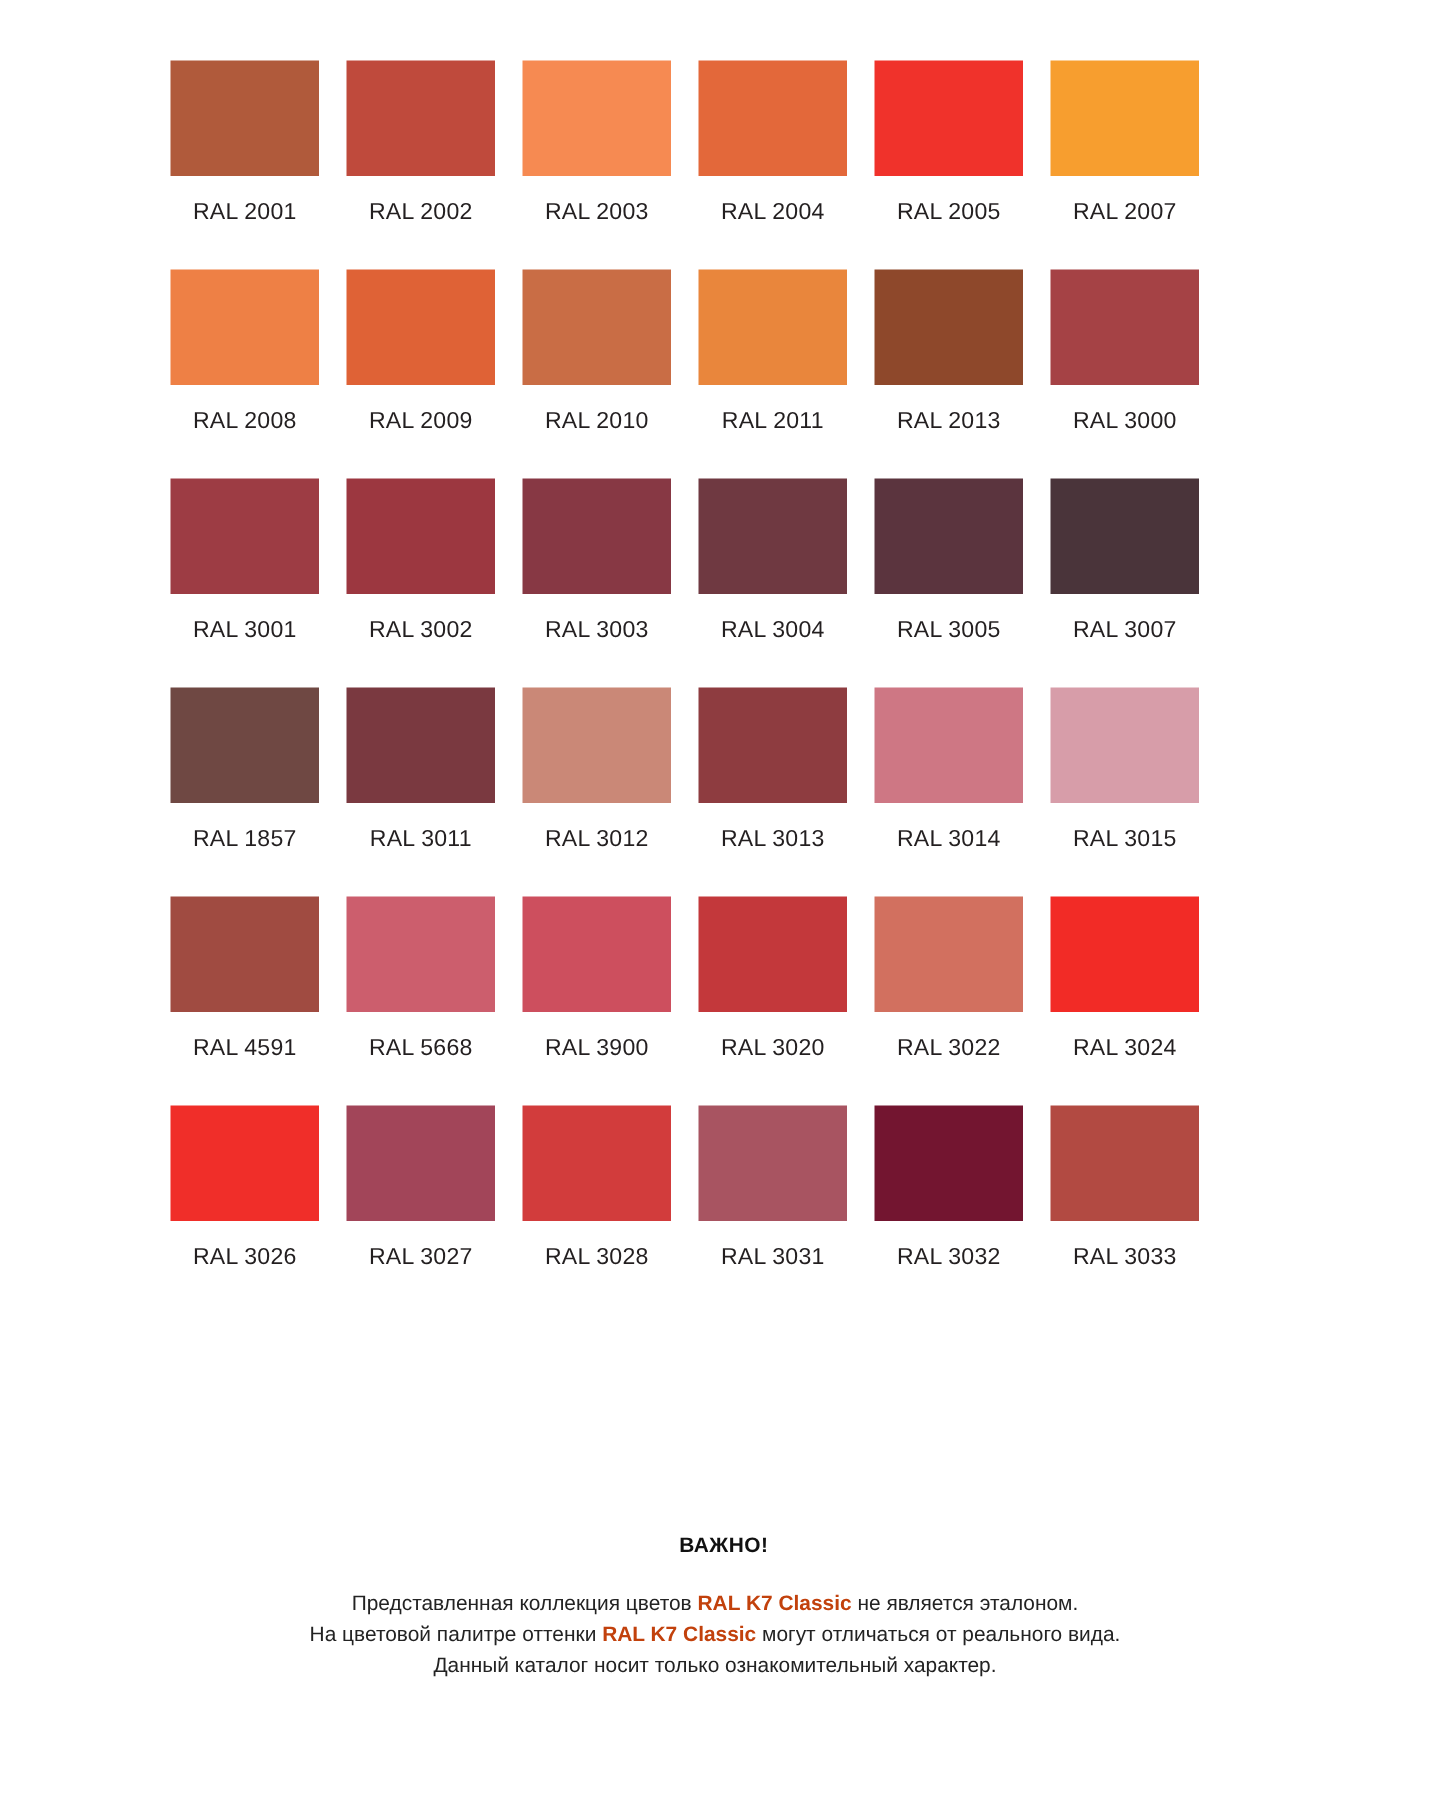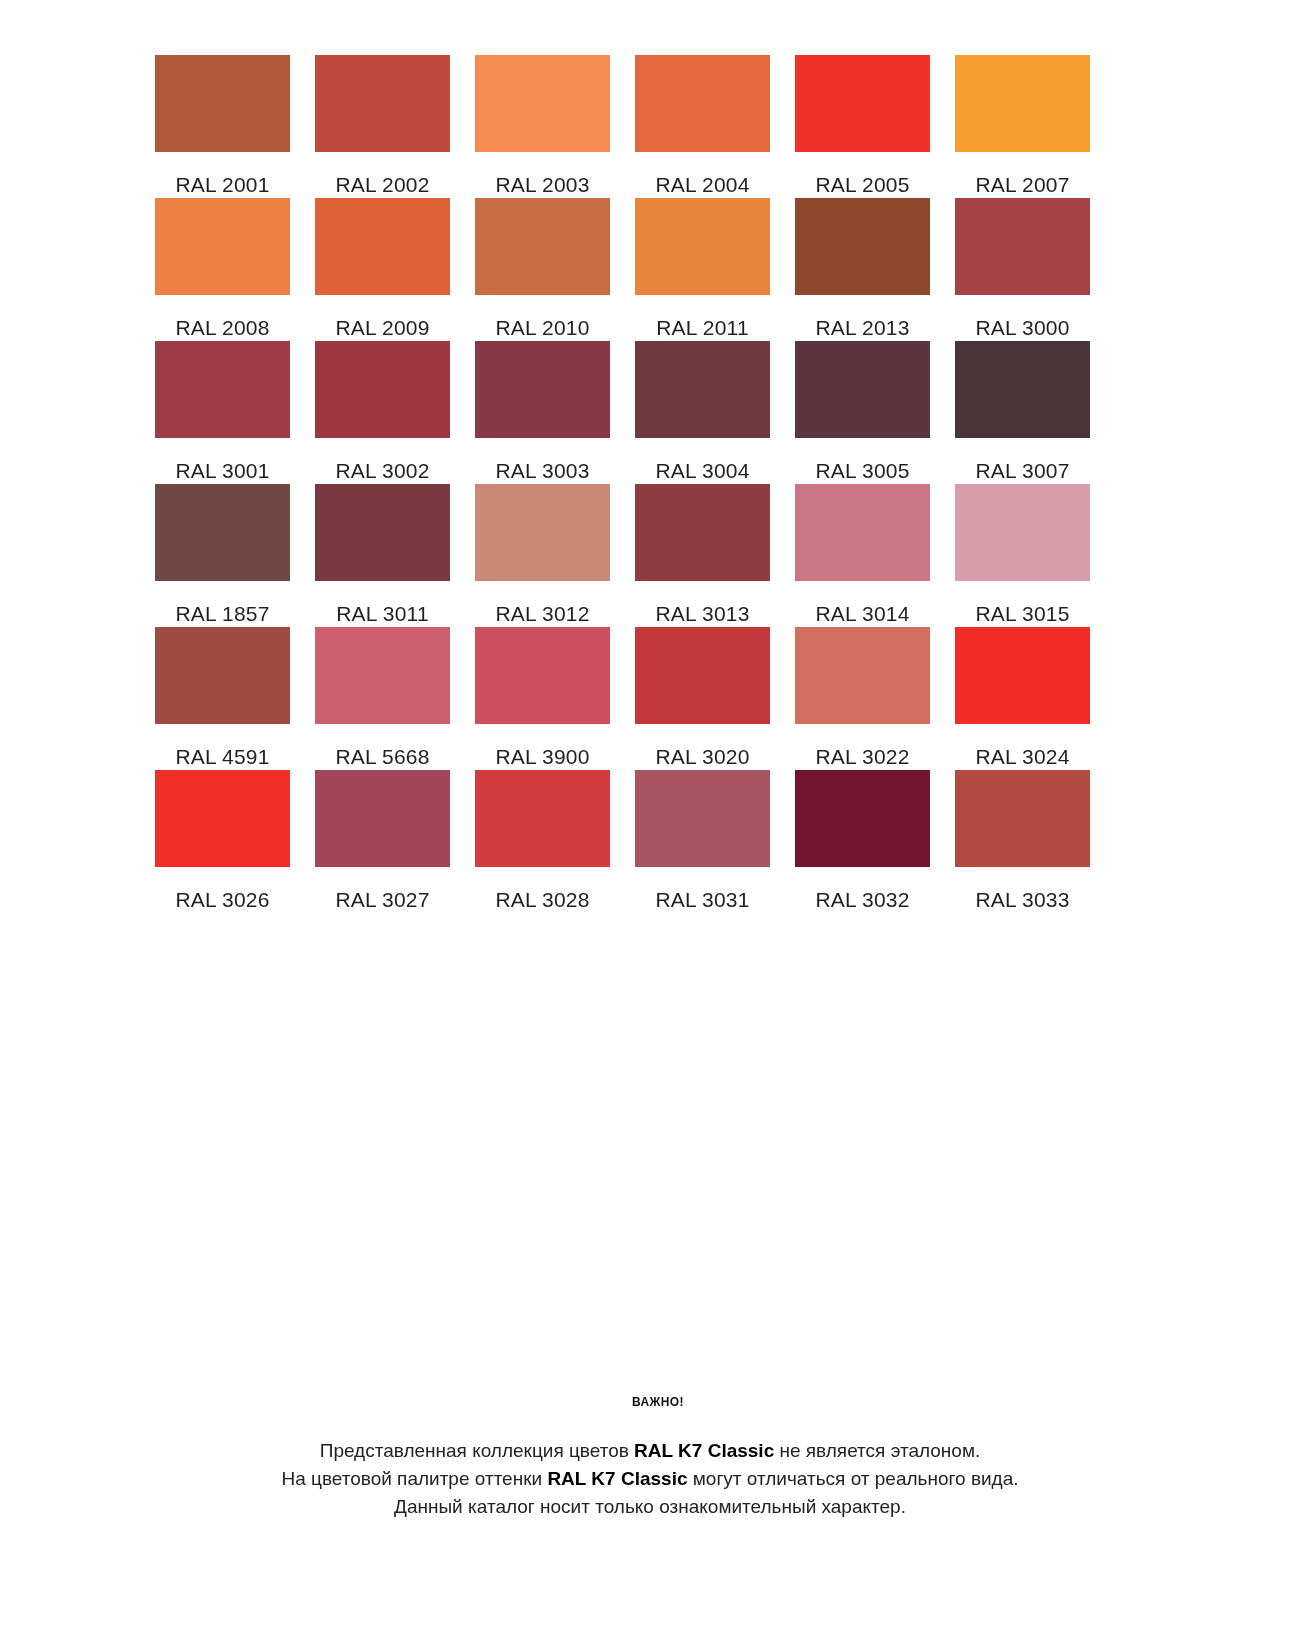--- a/index.html
+++ b/index.html
@@ -31,21 +31,21 @@
     top: 55px;
     width: 935px;
     display: grid;
     grid-template-columns: repeat(6, 135px);
     column-gap: 25px;
     row-gap: 0px;
   }
 
   .cell {
     width: 135px;
-    height: 143px;
+    height: 190px;
     display: flex;
     flex-direction: column;
     align-items: center;
   }
 
   .chip {
     width: 135px;
     height: 105px;
     display: block;
     background: #cccccc;
@@ -64,38 +64,38 @@
 
   .footer {
     position: absolute;
     left: 0;
     top: 1395px;
     width: 1300px;
     text-align: center;
   }
 
   .footer-title {
-    font-size: 12px;
+    font-size: 19px;
     font-weight: bold;
     letter-spacing: 0.4px;
     color: #111111;
     margin: 0 0 28px 0;
     font-family: "Liberation Sans", sans-serif;
     padding-left: 16px;
   }
 
   .footer-lines {
     font-size: 19px;
     line-height: 28px;
     color: #232323;
     font-family: "Liberation Sans", sans-serif;
   }
 
   .footer-line { display: block; }
-  .footer-line b { font-weight: bold; color: #000000; }
+  .footer-line b { font-weight: bold; color: #c2410c; }
 </style>
 </head>
 <body>
 
 <div class="page">
 
   <div class="swatch-grid">
       <div class="cell">
         <div class="chip" style="background: rgb(176, 90, 59);"></div>
         <div class="chip-label">RAL 2001</div>

